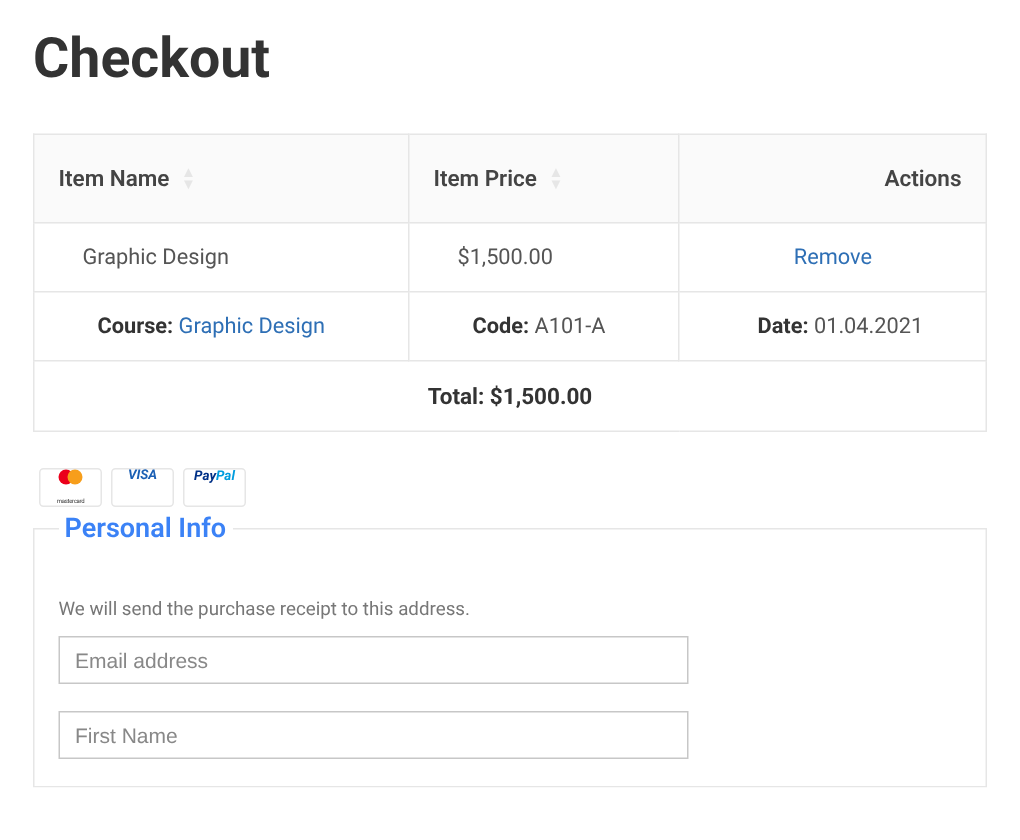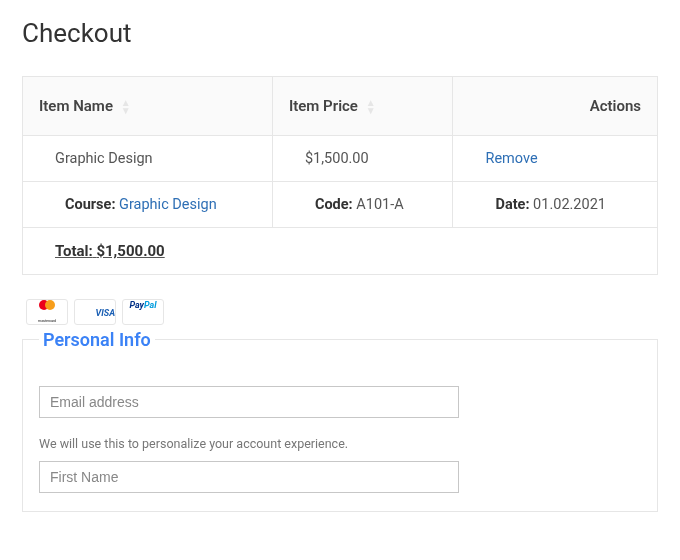--- a/index.html
+++ b/index.html
@@ -6,22 +6,22 @@
     body {
       margin: 0;
       padding: 0;
       font-family: "Segoe UI", Roboto, "Helvetica Neue", Arial, sans-serif;
       color: #555;
       background: #fff;
       width: 680px;
     }
     .page { padding: 12px 22px 0 22px; }
     h1.page-title {
-      font-size: 26px;
-      font-weight: 400;
+      font-size: 37px;
+      font-weight: 700;
       color: #333;
       margin: 6px 0 28px 0;
     }
     table.cart {
       width: 100%;
       border-collapse: collapse;
       border: 1px solid #e6e6e6;
       margin-bottom: 24px;
     }
     table.cart th, table.cart td {
@@ -40,42 +40,42 @@
     }
     table.cart thead th.actions { text-align: right; }
     table.cart thead th .sort {
       display: inline-block;
       margin-left: 4px;
       color: #e6e6e6;
       font-size: 10px;
       line-height: 8px;
       vertical-align: middle;
     }
-    table.cart td.actions { text-align: left; }
+    table.cart td.actions { text-align: center; }
     table.cart td .bold { font-weight: 700; color: #333; margin-left: 10px; }
     a.link { color: #2e6fb5; text-decoration: none; }
     .total-row td {
       border-left: none; border-right: none; border-top: 1px solid #e6e6e6;
-      text-align: left; padding: 18px 8px; text-decoration: underline;
+      text-align: center; padding: 18px 8px;
     }
     .total-row .label { font-weight: 700; color: #333; font-size: 15px; }
     .total-row .amount { font-weight: 700; color: #333; font-size: 15px; }
     
     .pay-icons { display: flex; gap: 6px; margin: 6px 0 0 4px; align-items: center; }
     .pay-card {
       width: 42px; height: 26px; border: 1px solid #e6e6e6; border-radius: 3px;
       background: #fff; display: flex; align-items: flex-start; justify-content: center;
       font-size: 9px; font-weight: 700; position: relative;
     }
     .mc-circles { display: flex; }
     .mc-circles span { width: 10px; height: 10px; border-radius: 50%; }
     .mc-red { background: #eb001b; }
     .mc-yellow { background: #f79e1b; margin-left: -4px; }
     .mc-label { position: absolute; bottom: 1px; font-size: 4px; color: #333; letter-spacing: -0.2px; font-weight: 400; }
-    .visa-card { flex-direction: column; align-items: flex-end; padding: 0; }
+    .visa-card { flex-direction: row; align-items: flex-start; padding: 0; }
     .visa-top { height: 8px; background: #1a5fb4; margin: 1px; border-radius: 1px 1px 0 0; }
     .visa-text { text-align: center; color: #1a5fb4; font-style: italic; font-size: 9px; line-height: 9px; margin: 0 0 1px 0; }
     .visa-bottom { height: 4px; background: #f0a020; margin: 0 1px 1px 1px; }
     .paypal-text { font-style: italic; font-size: 9px; }
     .paypal-text .p1 { color: #003087; }
     .paypal-text .p2 { color: #009cde; }
     
     fieldset.personal {
       margin: 4px 0 0 0;
       padding: 36px 16px 0 16px;
@@ -148,21 +148,21 @@
           <a href="#" class="link">Graphic Design</a>
         </td>
         <td>
           <span class="bold">Code:</span>
           <span> </span>
           <span>A101-A</span>
         </td>
         <td class="actions">
           <span class="bold">Date:</span>
           <span> </span>
-          <span>01.02.2021</span>
+          <span>01.04.2021</span>
         </td>
       </tr>
       <tr class="total-row">
         <td colspan="3">
           <span class="label">Total:</span>
           <span> </span>
           <span class="amount">$1,500.00</span>
         </td>
       </tr>
     </tbody>
@@ -183,21 +183,21 @@
     </div>
     <div class="pay-card">
       <span class="paypal-text"><span class="p1">Pay</span><span class="p2">Pal</span></span>
     </div>
   </div>
 
   <fieldset class="personal">
     <legend>Personal Info</legend>
 
     <div class="field">
+      <p class="field-help">We will send the purchase receipt to this address.</p>
       <input type="email" placeholder="Email address" style="">
     </div>
 
     <div class="field">
-      <p class="field-help">We will use this to personalize your account experience.</p>
       <input type="text" placeholder="First Name" style="">
     </div>
   </fieldset>
 </div>
 
 </body></html>

